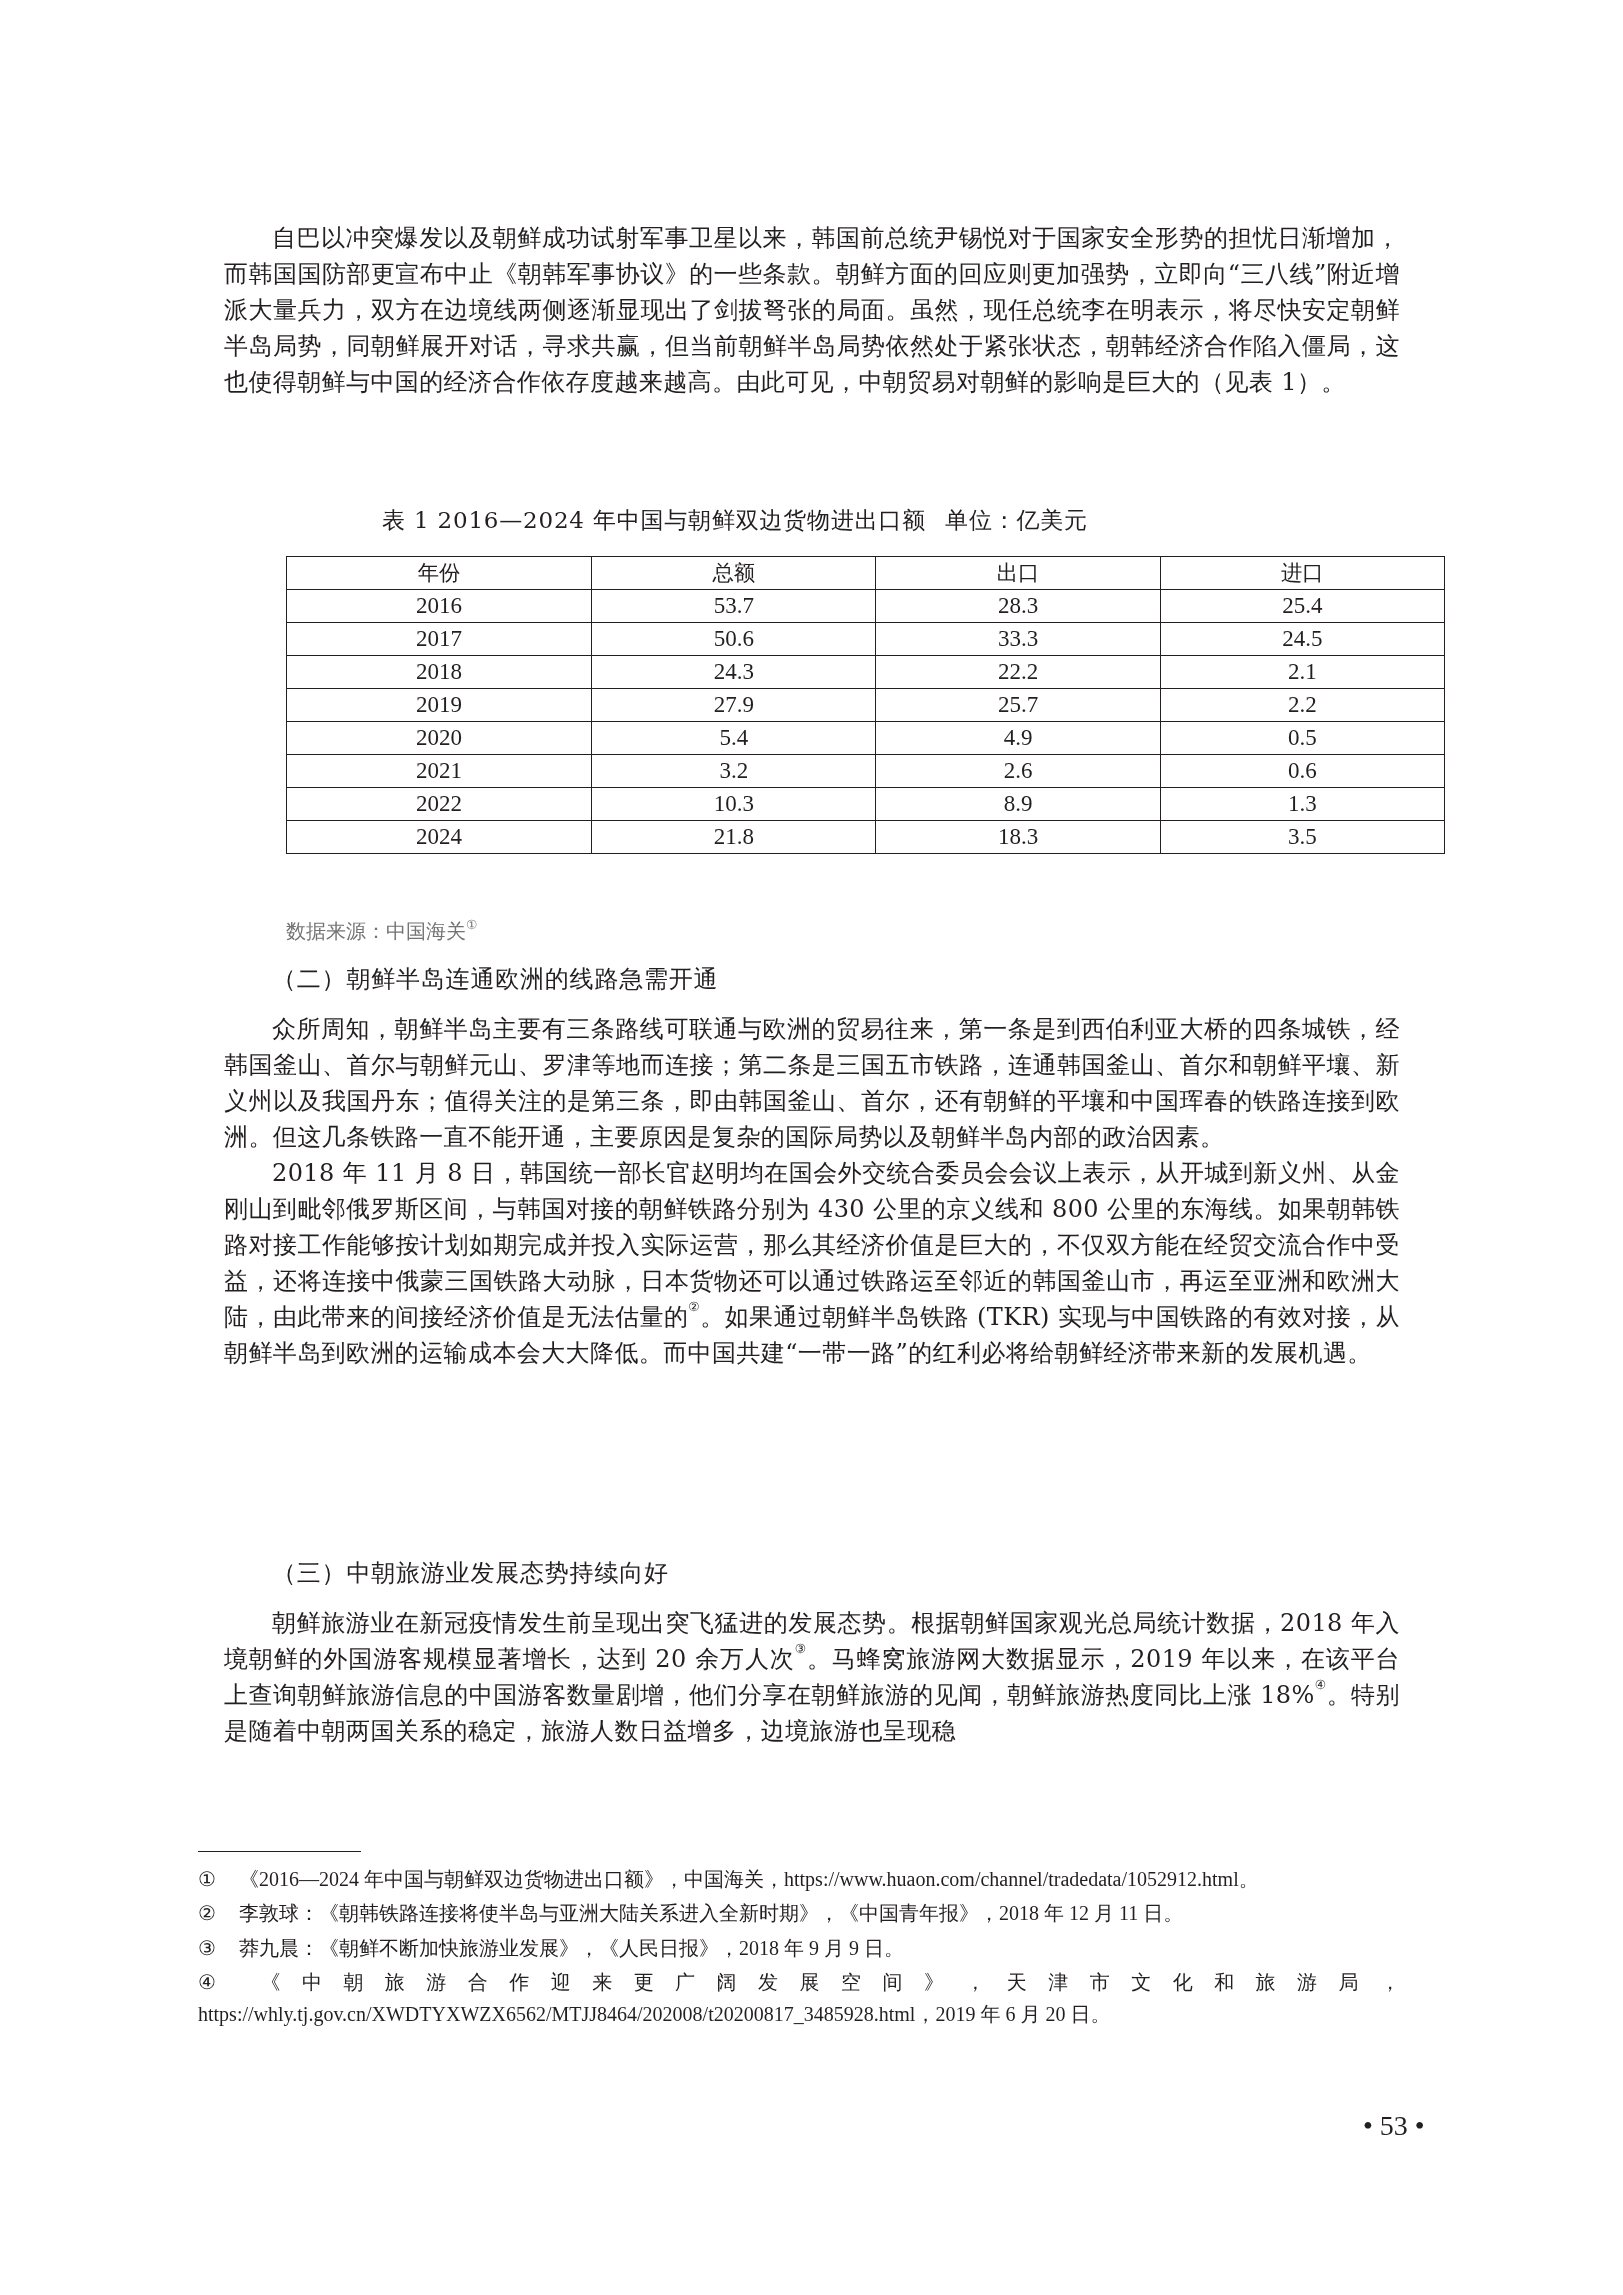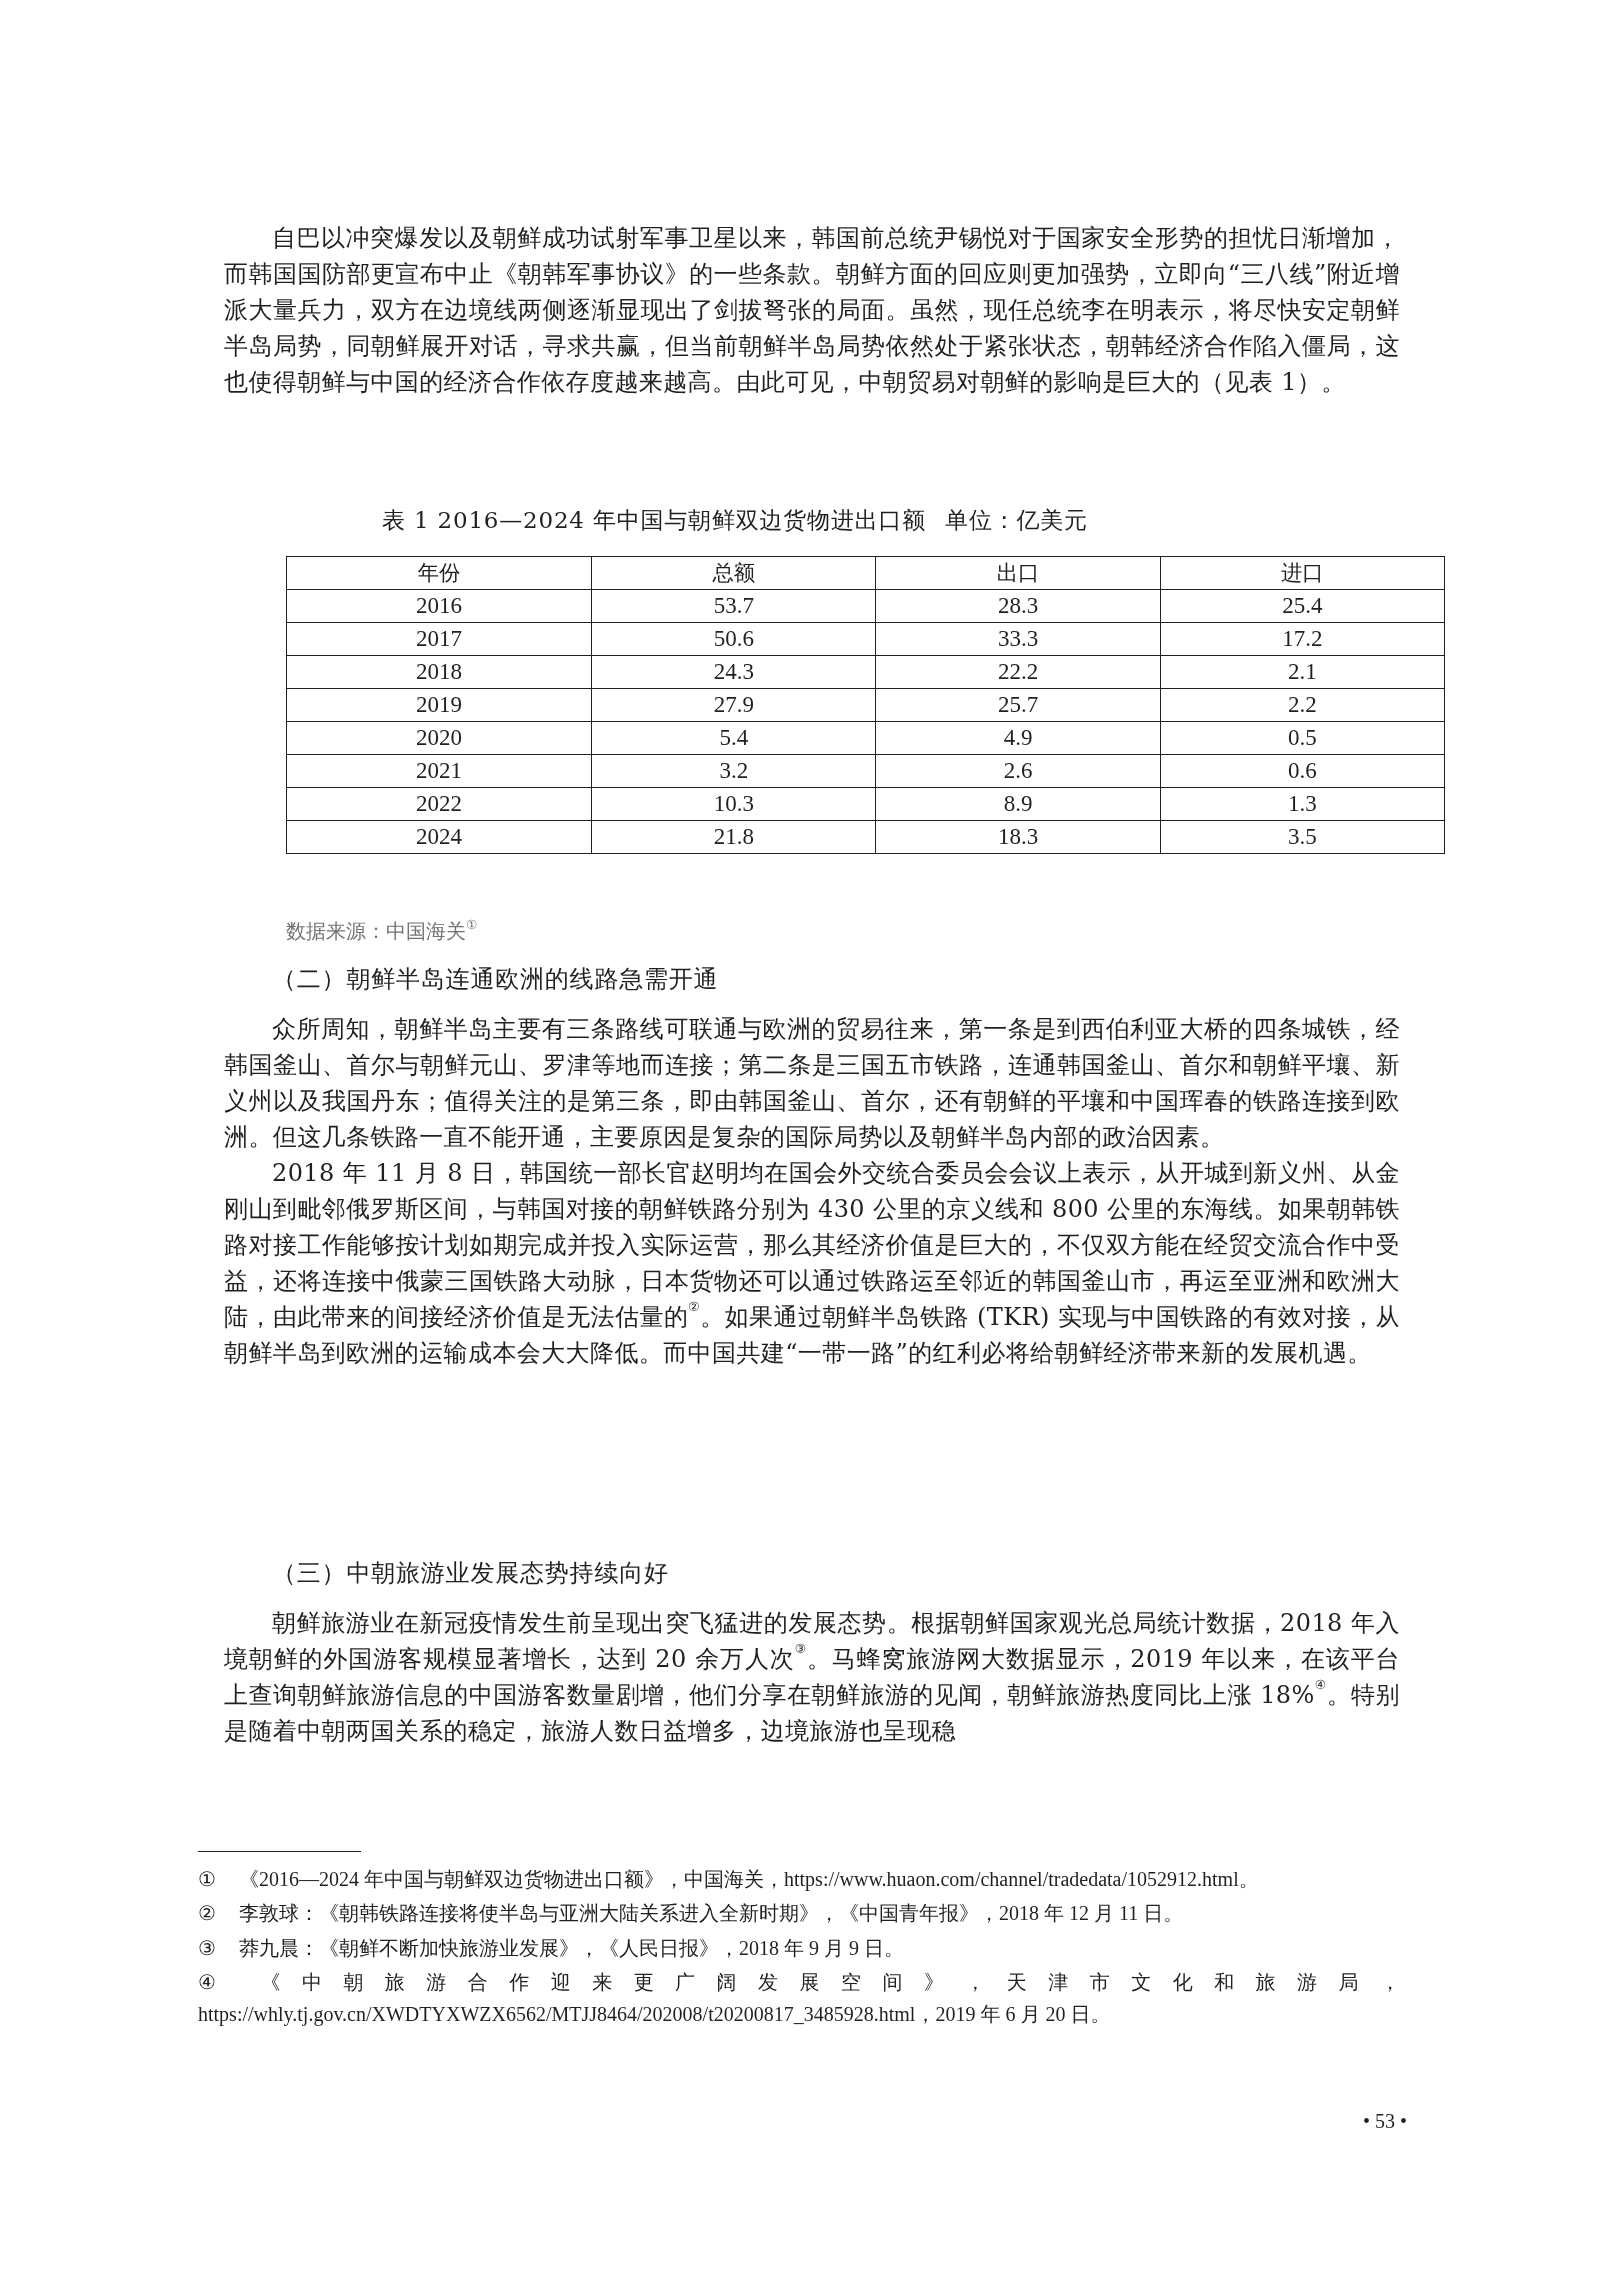--- a/index.html
+++ b/index.html
@@ -43,21 +43,21 @@
     position: absolute; left: 198px; top: 1851px; width: 163px; height: 0;
     border-top: 1.6px solid #231f20;
   }
   .footnotes {
     position: absolute; left: 198px; top: 1863px; width: 1202px;
     font-size: 20px; line-height: 32px; font-family: "Liberation Serif", serif;
   }
   .fn-item { margin: 0 0 2.4px 0; text-align: justify; }
   .fn-item .num { display: inline-block; width: 41px; }
   .page-num {
-    position: absolute; left: 1363px; top: 2110px; font-size: 20px;
+    position: absolute; left: 1363px; top: 2110px; font-size: 28px;
     font-family: "Liberation Serif", serif;
   }
 </style>
 </head>
 <body>
 
 <div class="page">
 
   <div class="text-block" style="top:220px;">
     <p class="para">自巴以冲突爆发以及朝鲜成功试射军事卫星以来，韩国前总统尹锡悦对于国家安全形势的担忧日渐增加，而韩国国防部更宣布中止《朝韩军事协议》的一些条款。朝鲜方面的回应则更加强势，立即向“三八线”附近增派大量兵力，双方在边境线两侧逐渐显现出了剑拔弩张的局面。虽然，现任总统李在明表示，将尽快安定朝鲜半岛局势，同朝鲜展开对话，寻求共赢，但当前朝鲜半岛局势依然处于紧张状态，朝韩经济合作陷入僵局，这也使得朝鲜与中国的经济合作依存度越来越高。由此可见，中朝贸易对朝鲜的影响是巨大的（见表 1）。</p>
@@ -80,21 +80,21 @@
       <tr>
         <td>2016</td>
         <td>53.7</td>
         <td>28.3</td>
         <td>25.4</td>
       </tr>
       <tr>
         <td>2017</td>
         <td>50.6</td>
         <td>33.3</td>
-        <td>17.2</td>
+        <td>24.5</td>
       </tr>
       <tr>
         <td>2018</td>
         <td>24.3</td>
         <td>22.2</td>
         <td>2.1</td>
       </tr>
       <tr>
         <td>2019</td>
         <td>27.9</td>

